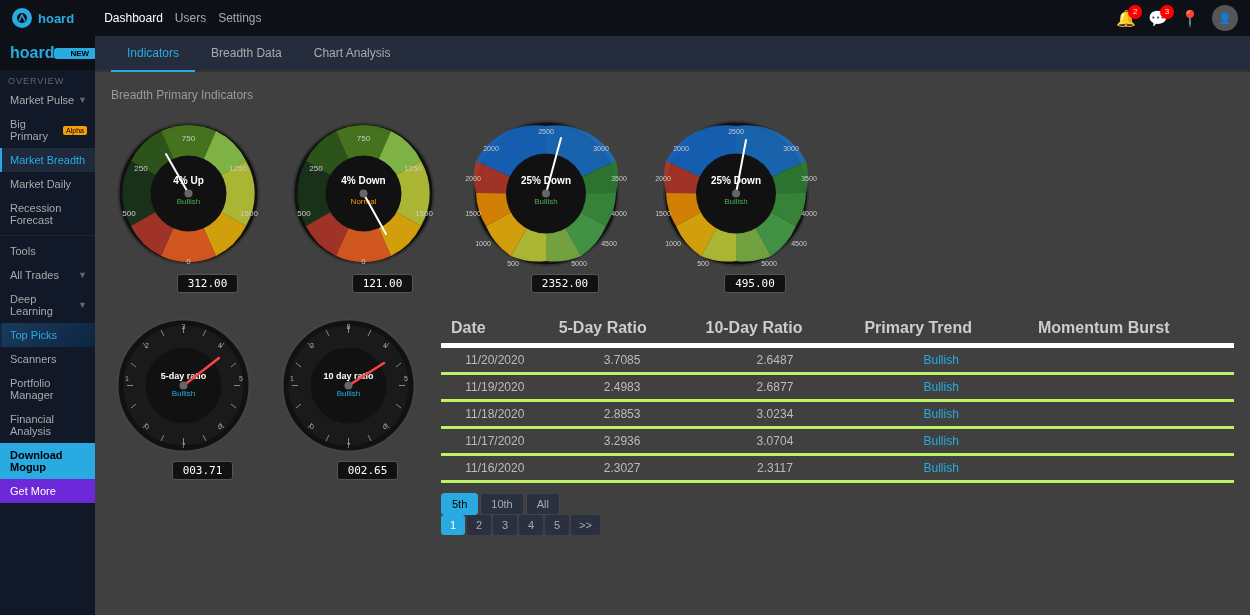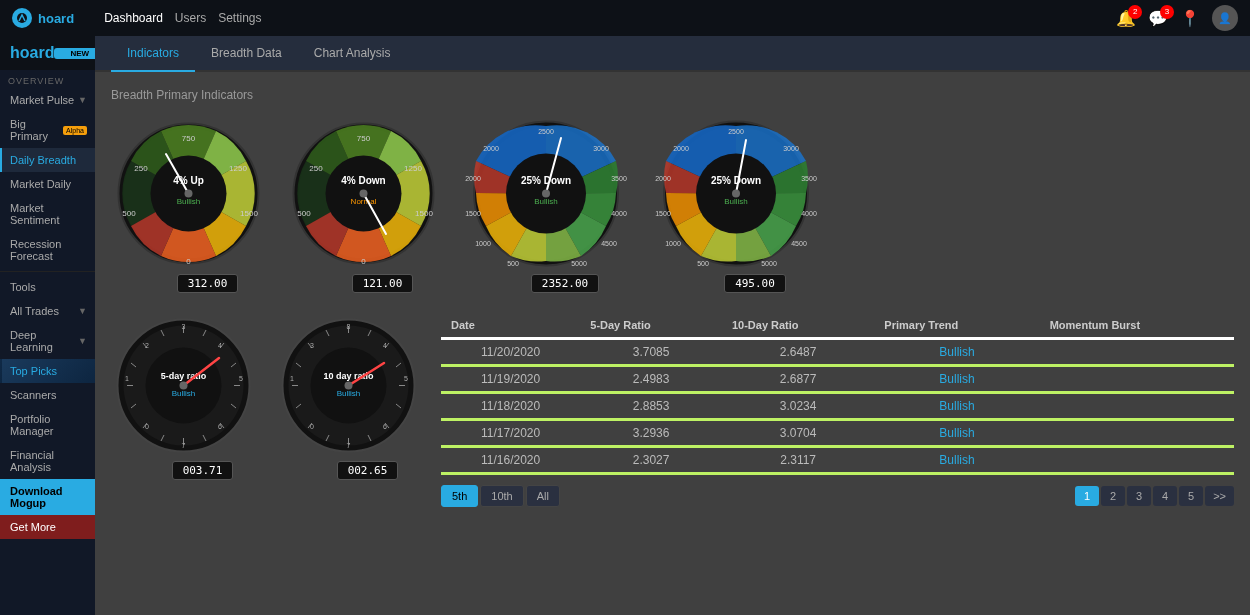--- a/index.html
+++ b/index.html
@@ -56,21 +56,21 @@
       align-items: center;
       justify-content: space-between;
       border-left: 2px solid transparent;
     }
     .sidebar-item.active { background: #1e293b; color: #29abe2; border-left-color: #29abe2; }
     .sidebar-item .alpha-badge { background: #f59e0b; color: #000; font-size: 7px; padding: 1px 3px; border-radius: 2px; }
     .sidebar-item .arrow { font-size: 9px; color: #666; }
     .sidebar-divider { border: none; border-top: 1px solid #222; margin: 3px 0; }
     .sidebar-item-highlight { background: linear-gradient(135deg, #1a3a5c, #0d2540); color: #29abe2 !important; }
     .sidebar-item-download { background: #29abe2; color: #000 !important; font-weight: bold; }
-    .sidebar-item-danger { background: #7f1d1d; color: #fff !important; }
+    .sidebar-item-danger { background: #6d28d9; color: #fff !important; }
 
     
     .content-area { flex: 1; background: #404040; display: flex; flex-direction: column; overflow: hidden; }
 
     
     .tabs-bar {
       background: #252d3d;
       display: flex;
       align-items: flex-end;
       padding: 0 16px;
@@ -98,26 +98,26 @@
 
     
     .gauge-wrapper { display: flex; flex-direction: column; align-items: center; }
     .gauge-value-box { background: #111; border: 1px solid #555; color: #fff; font-size: 11px; padding: 2px 10px; border-radius: 3px; margin-top: 3px; text-align: center; font-family: monospace; margin-left: 38px; }
     .momentum-content { display: flex; gap: 20px; align-items: flex-start; }
     .momentum-gauges { display: flex; gap: 20px; }
 
     
     .data-table { flex: 1; }
     .data-table table { width: 100%; border-collapse: collapse; font-size: 11px; }
-    .data-table th { color: #ccc; padding: 6px 10px; text-align: left; border-bottom: 3px solid #ffffff; font-weight: 600; font-size: 11px; }
+    .data-table th { color: #ccc; padding: 6px 10px; text-align: left; border-bottom: 5px solid #ffffff; font-weight: 600; font-size: 16px; }
     .data-table td { padding: 5px 10px; border-bottom: 3px solid #bef264; color: #bbb; font-size: 12px; text-align: center; }
     .bullish-link { color: #29abe2; cursor: pointer; }
 
     
-    .table-footer { display: flex; justify-content: space-between; align-items: center; margin-top: 10px; }
+    .table-footer { display: flex; justify-content: space-between; margin-top: 10px; flex-direction: column; }
     .filter-btns { display: flex; gap: 2px; }
     .filter-btn { background: #2a3040; color: #aaa; border: 1px solid #444; padding: 4px 10px; font-size: 11px; cursor: pointer; border-radius: 3px; }
     .filter-btn.active { background: #29abe2; color: #000; border-color: #29abe2; }
     .page-btns { display: flex; gap: 2px; }
     .page-btn { background: #29abe2; color: #fff; border: none; padding: 4px 8px; font-size: 11px; cursor: pointer; border-radius: 3px; min-width: 24px; text-align: center; }
     .page-btn.inactive { background: #2a3040; color: #aaa; }
 
     
     svg text { font-family: Arial, sans-serif; }
   </style>
@@ -161,27 +161,24 @@
     <div class="sidebar-section">OVERVIEW</div>
     <div class="sidebar-item">
       <span>Market Pulse</span>
       <span class="arrow">▼</span>
     </div>
     <div class="sidebar-item">
       <span>Big Primary</span>
       <span class="alpha-badge">Alpha</span>
     </div>
     <div class="sidebar-item active">
-      <span>Daily Breadth</span>
+      <span>Market Breadth</span>
     </div>
     <div class="sidebar-item">
       <span>Market Daily</span>
-    </div>
-    <div class="sidebar-item">
-      <span>Market Sentiment</span>
     </div>
     <div class="sidebar-item">
       <span>Recession Forecast</span>
     </div>
     <hr class="sidebar-divider">
     <div class="sidebar-item">
       <span>Tools</span>
     </div>
     <div class="sidebar-item">
       <span>All Trades</span>

